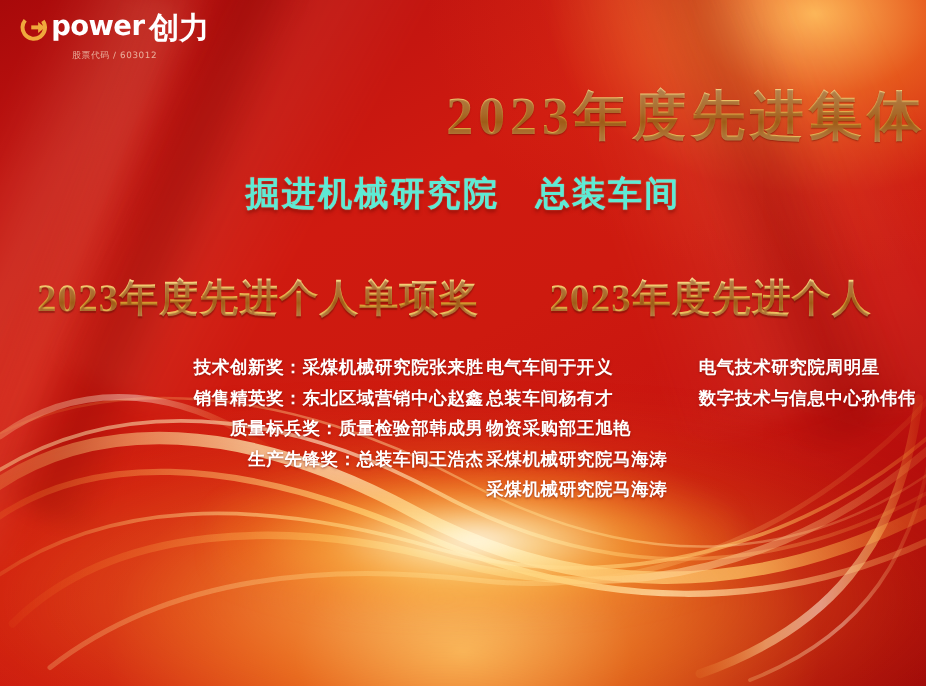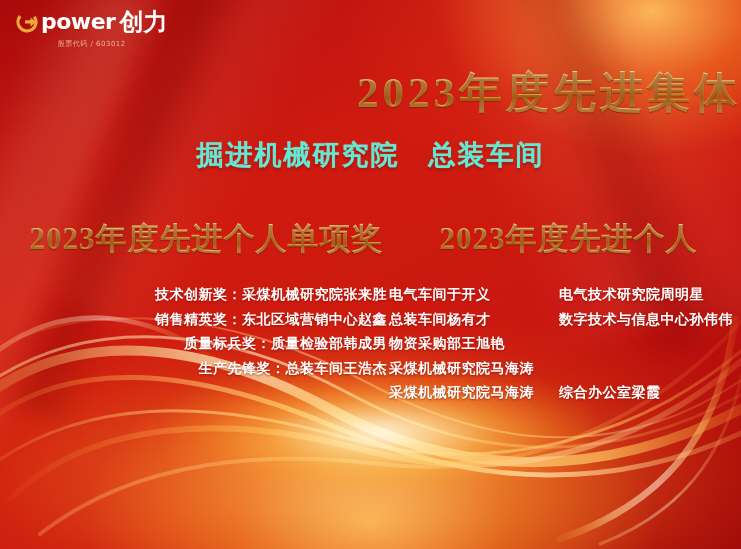--- a/index.html
+++ b/index.html
@@ -276,18 +276,17 @@
         <span class="item b">数字技术与信息中心孙伟伟</span>
       </div>
       <div class="pair">
         <span class="item b">物资采购部王旭艳</span>
       </div>
       <div class="pair">
         <span class="item a">采煤机械研究院马海涛</span>
       </div>
       <div class="pair">
         <span class="item a">采煤机械研究院马海涛</span>
-        <span class="item b">综合办公室梁霞</span>
       </div>
     </div>
   </div>
 
 </div>
 
 </body></html>

